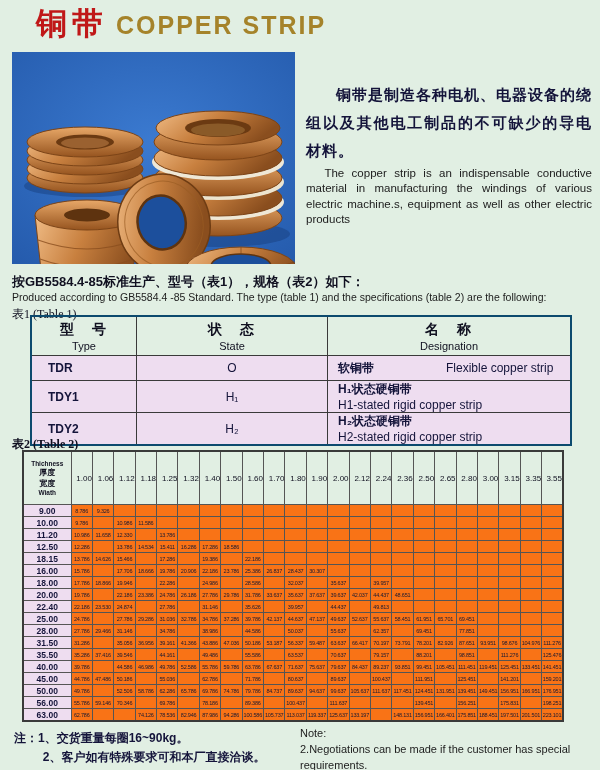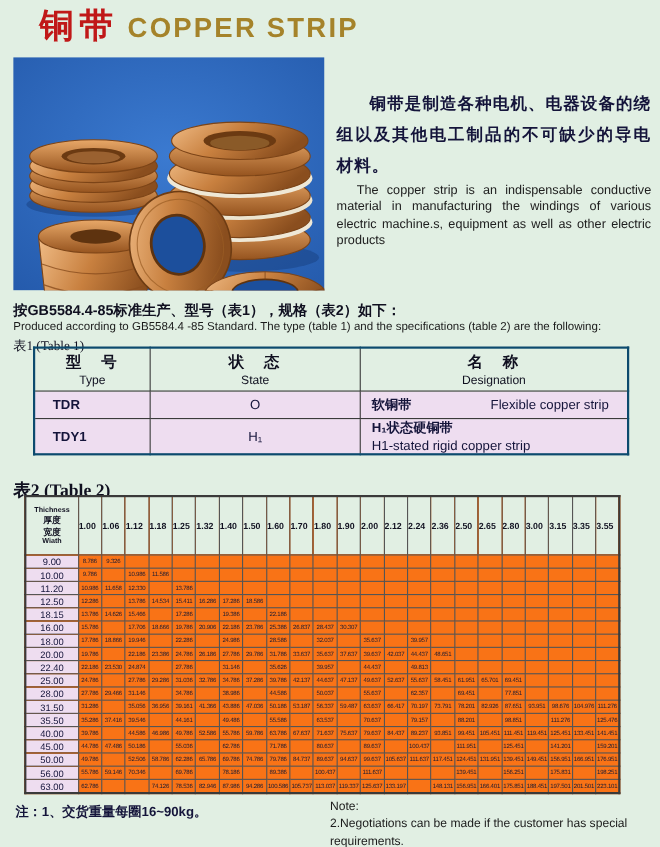--- a/index.html
+++ b/index.html
@@ -18,21 +18,21 @@
   
   .intro-zh{position:absolute;left:306px;top:66px;width:286px;font-size:15px;font-weight:bold;
     color:#14143a;line-height:1.85;text-align:justify;text-indent:2em;letter-spacing:1px}
   .intro-en{position:absolute;left:306px;top:154px;width:286px;font-size:11.5px;color:#202020;
     line-height:1.35;text-align:justify;text-indent:1.6em}
   
   .std-zh{position:absolute;left:12px;top:273px;font-size:13px;font-weight:bold;color:#101020}
   .std-en{position:absolute;left:12px;top:291px;font-size:10.5px;color:#1c1c1c}
   .cap1{position:absolute;left:12px;top:306px;font-size:12px;font-weight:normal;color:#101020;
     font-family:"Liberation Serif","DejaVu Serif",serif}
-  .cap2{position:absolute;left:12px;top:436px;font-size:16px;font-weight:bold;color:#101020;
+  .cap2{position:absolute;left:12px;top:436px;font-size:12px;font-weight:bold;color:#101020;
     font-family:"Liberation Serif","DejaVu Serif",serif}
   
   .t1{position:absolute;left:30px;top:315px;width:542px;border-collapse:collapse;
     border:2px solid #0c4a6e}
   .t1 th,.t1 td{border:1.5px solid #3a3a3a;padding:0}
   .t1 thead th{height:38px;background:transparent;vertical-align:middle}
   .t1 .h-zh{font-size:14px;font-weight:bold;color:#101020;letter-spacing:2px}
   .t1 .h-en{font-size:11px;font-weight:normal;color:#101020;margin-top:1px}
   .t1 tbody{background:#eeddf0}
   .t1 tbody td{height:24px;font-size:12px;color:#14143a;vertical-align:middle}
@@ -42,22 +42,22 @@
   .t1 .n-zh{display:inline-block;width:108px;font-weight:bold}
   .t1 .n-en{display:inline-block}
   
   .t2{position:absolute;left:22px;top:450px;width:542px;table-layout:fixed;
     border-collapse:collapse;border:2px solid #3a3a3a;background:#f97316}
   .t2 th,.t2 td{border:1px solid #555;padding:0;overflow:hidden;white-space:nowrap}
   .t2 thead th{background:#e1efe3;height:52px;vertical-align:middle}
   .t2 .t2corner{background:#e1efe3}
   .t2corner div{text-align:center;color:#101020}
   .cr1{font-size:6.5px}.cr2,.cr3{font-size:8px;font-weight:bold}.cr4{font-size:6.5px}
-  .t2 thead th.t2h{font-size:8px;font-weight:bold;color:#101020;text-align:left}
-  .t2 tbody th.t2w{background:#eeddf0;font-size:8.5px;font-weight:normal;color:#14143a;
+  .t2 thead th.t2h{font-size:8px;font-weight:normal;color:#101020;text-align:right}
+  .t2 tbody th.t2w{background:#eeddf0;font-size:8.5px;font-weight:bold;color:#14143a;
     text-align:center;height:11px}
   .t2 tbody td{font-size:5.5px;letter-spacing:-0.2px;text-align:center;color:#1a1a33;height:11px}
   
   .notes-zh{position:absolute;left:14px;top:729px;font-size:12px;font-weight:bold;
     color:#14143a;line-height:1.55}
   .notes-zh .l2{padding-left:2.4em}
   .notes-en{position:absolute;left:300px;top:726px;font-size:11px;color:#1c1c1c;line-height:1.45}
 </style>
 </head>
 <body>
@@ -164,20 +164,25 @@
   <tbody>
       <tr>
         <td class="c-type">TDR</td>
         <td class="c-state">O</td>
         <td class="c-name"><span class="n-zh">软铜带</span><span class="n-en">Flexible copper strip</span></td>
       </tr>
       <tr>
         <td class="c-type">TDY1</td>
         <td class="c-state">H₁</td>
         <td class="c-name"><span class="n-zh">H₁状态硬铜带</span><span class="n-en">H1-stated rigid copper strip</span></td>
+      </tr>
+      <tr>
+        <td class="c-type">TDY2</td>
+        <td class="c-state">H₂</td>
+        <td class="c-name"><span class="n-zh">H₂状态硬铜带</span><span class="n-en">H2-stated rigid copper strip</span></td>
       </tr>
     </tbody>
 </table>
 
 <div class="cap2">表2 (Table 2)</div>
 <table class="t2">
   <colgroup>
       <col style="width:48px">
     </colgroup>
   <thead>
@@ -680,17 +685,18 @@
         <td>188.451</td>
         <td>197.501</td>
         <td>201.501</td>
         <td>223.101</td>
       </tr>
     </tbody>
 </table>
 
 <div class="notes-zh">
   <div>注：1、交货重量每圈16~90kg。</div>
+  <div class="l2">2、客户如有特殊要求可和本厂直接洽谈。</div>
 </div>
 <div class="notes-en">
   <div>Note:</div>
   <div>2.Negotiations can be made if the customer has special requirements.</div>
 </div>
 
 </body></html>

